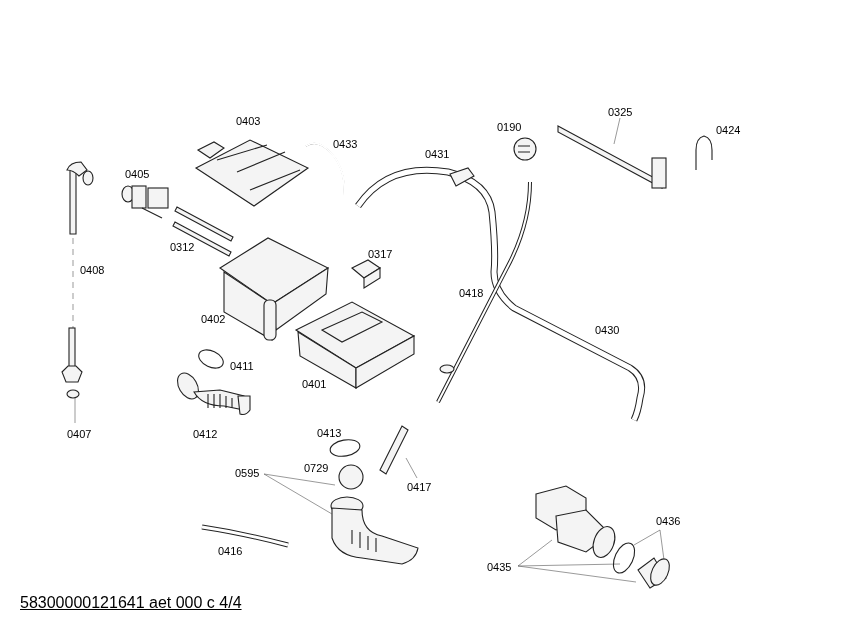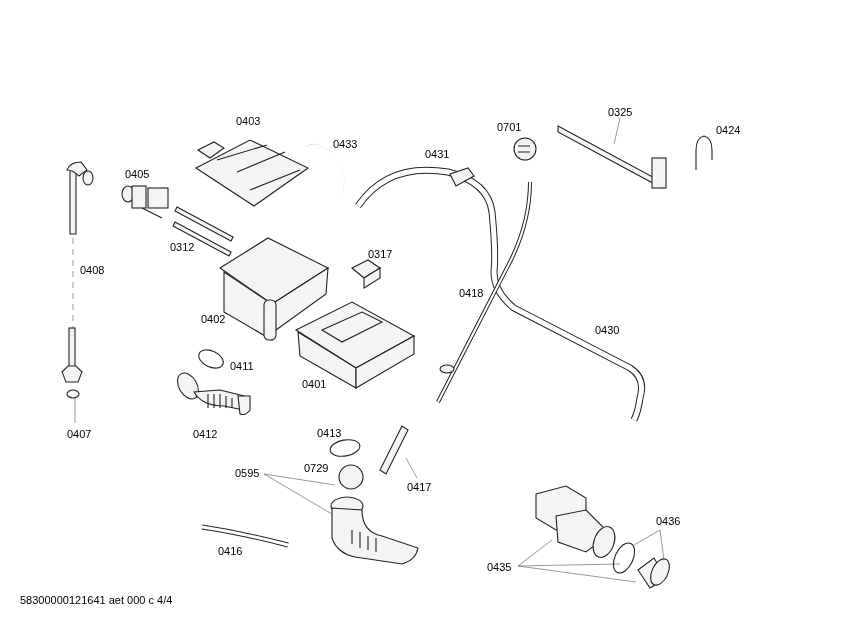--- a/index.html
+++ b/index.html
@@ -1,19 +1,19 @@
 <!DOCTYPE html>
 <html><head>
 <meta charset="utf-8">
 <style>
   html, body { margin:0; padding:0; background:#ffffff; }
   body { width:847px; height:635px; position:relative; overflow:hidden; font-family:"Liberation Sans", sans-serif; }
   #stage { position:absolute; left:12px; top:0; width:847px; height:517px; }
   .lbl { position:absolute; font-size:11px; color:#000; line-height:12px; white-space:nowrap; }
-  .footer { position:absolute; left:8px; top:594px; font-size:11px; color:#000; }
+  .footer { position:absolute; left:8px; top:594px; font-size:16px; color:#000;text-decoration:underline; }
   svg { position:absolute; left:0; top:0; }
   .p { fill:none; stroke:#222; stroke-width:1.1; }
   .pf { fill:#f4f4f4; stroke:#222; stroke-width:1.1; }
   .lead { fill:none; stroke:#555; stroke-width:0.6; }
 </style>
 </head>
 <body>
 
 <div id="stage">
 <svg width="847" height="635" viewBox="0 0 847 635">
@@ -159,21 +159,21 @@
 <span class="lbl" style="left:218px;top:360px">0411</span>
 <span class="lbl" style="left:290px;top:378px">0401</span>
 <span class="lbl" style="left:55px;top:428px">0407</span>
 <span class="lbl" style="left:181px;top:428px">0412</span>
 <span class="lbl" style="left:305px;top:427px">0413</span>
 <span class="lbl" style="left:292px;top:462px">0729</span>
 <span class="lbl" style="left:223px;top:467px">0595</span>
 <span class="lbl" style="left:395px;top:481px">0417</span>
 <span class="lbl" style="left:206px;top:545px">0416</span>
 <span class="lbl" style="left:413px;top:148px">0431</span>
-<span class="lbl" style="left:485px;top:121px">0701</span>
+<span class="lbl" style="left:485px;top:121px">0190</span>
 <span class="lbl" style="left:596px;top:106px">0325</span>
 <span class="lbl" style="left:704px;top:124px">0424</span>
 <span class="lbl" style="left:447px;top:287px">0418</span>
 <span class="lbl" style="left:583px;top:324px">0430</span>
 <span class="lbl" style="left:644px;top:515px">0436</span>
 <span class="lbl" style="left:475px;top:561px">0435</span>
 
 <span class="footer">58300000121641 aet 000 c 4/4</span>
 </div>
 

